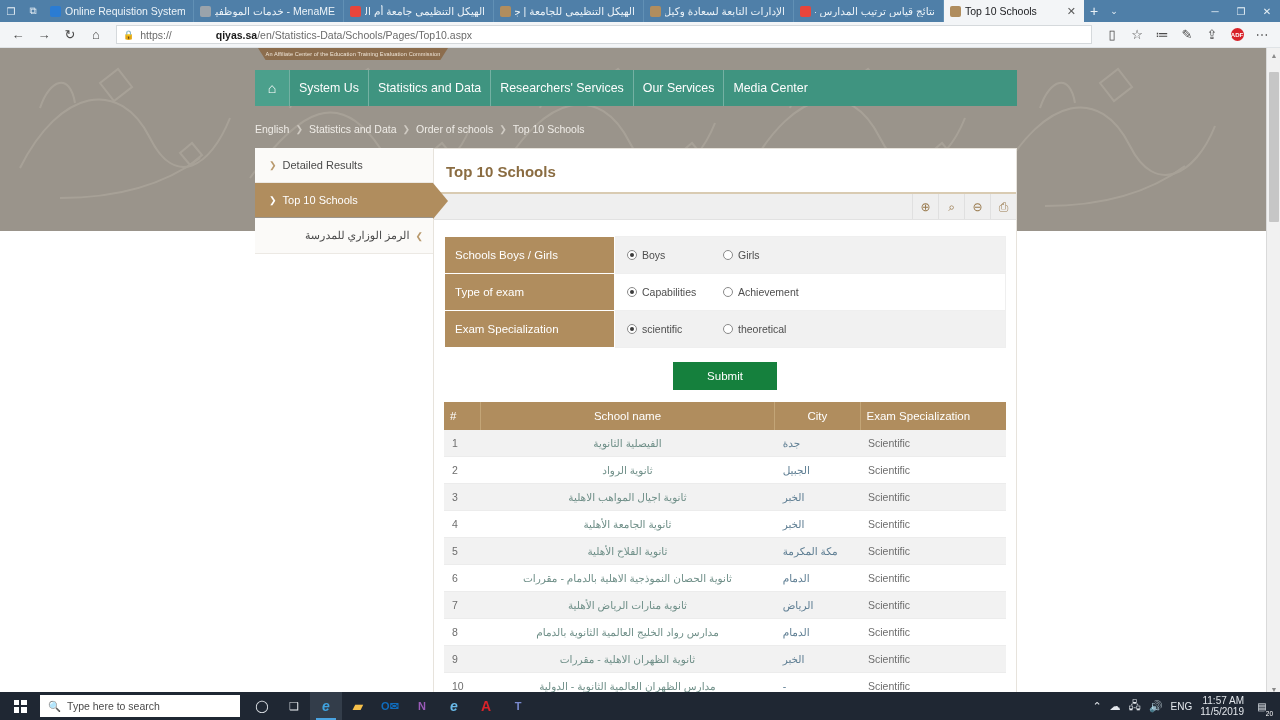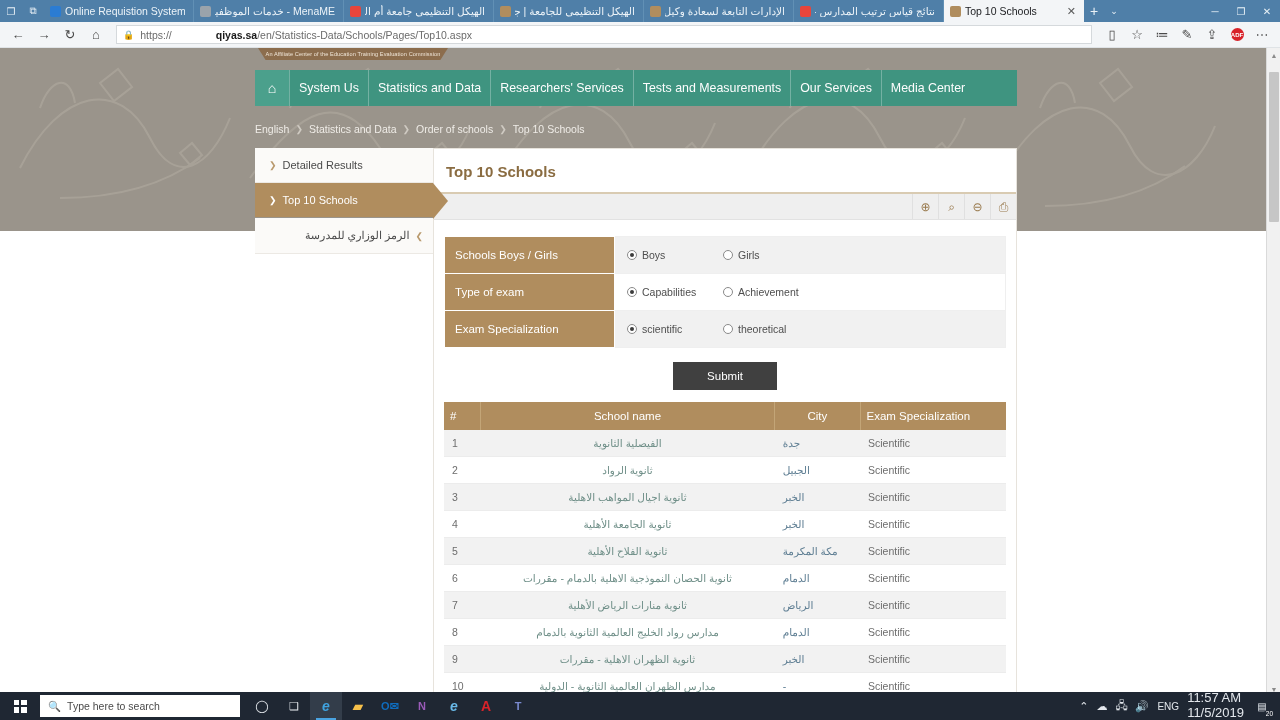--- a/index.html
+++ b/index.html
@@ -219,21 +219,21 @@
     border: 1px solid #8a8a8a; background: #fff;
     display: inline-block; position: relative; flex: 0 0 10px;
   }
   .rdo.on::after {
     content: ""; position: absolute; inset: 2px;
     background: #3c3c3c; border-radius: 50%;
   }
 
   .submit-wrap { text-align: center; padding: 14px 0 12px 0; }
   .submit-btn {
-    background: #404040; color: #fff; border: none;
+    background: #15803d; color: #fff; border: none;
     padding: 8px 34px; font-size: 11.5px;
     font-family: "Liberation Sans", sans-serif;
   }
 
   
   .restable { width: 100%; border-collapse: collapse; font-size: 10.5px; }
   .restable thead th {
     background: #b08d5e; color: #fff; font-weight: normal;
     font-size: 11.5px; padding: 8px 6px;
     border-right: 1px solid #c3a577;
@@ -300,21 +300,21 @@
   }
   .tb-ico.active { background: #333d4a; }
   .tb-ico.active::after {
     content: ""; position: absolute; bottom: 0; left: 6px; right: 6px;
     height: 2px; background: #4aa3e0;
   }
   .tray {
     margin-left: auto; display: flex; align-items: center;
     gap: 8px; padding-right: 8px; color: #e3e7ec; font-size: 10px;
   }
-  .tray .clock { text-align: left; line-height: 1.15; font-size: 13px; }
+  .tray .clock { text-align: right; line-height: 1.15; font-size: 10px; }
   .tray-ico { font-size: 11px; }
   .action-center {
     width: 20px; height: 18px; position: relative;
     display: flex; align-items: center; justify-content: center;
   }
   .ac-badge {
     position: absolute; bottom: -2px; right: -3px;
     background: #1f2733; color: #fff; font-size: 6.5px;
     border-radius: 7px; padding: 0 2px;
   }
@@ -426,21 +426,20 @@
     </div>
     <div class="hero-bottom-white"></div>
 
     <div class="affiliate">An Affiliate Center of the Education Training Evaluation Commission</div>
 
     <div class="navbar">
       <div class="nav-home">⌂</div>
       <div class="nav-item">System Us</div>
       <div class="nav-item">Statistics and Data</div>
       <div class="nav-item">Researchers' Services</div>
-      <div class="nav-item">Tests and Measurements</div>
       <div class="nav-item">Our Services</div>
       <div class="nav-item">Media Center</div>
     </div>
 
     <div class="breadcrumb">
       <span class="crumb">English</span>
       <span class="sep">❯</span>
       <span class="crumb">Statistics and Data</span>
       <span class="sep">❯</span>
       <span class="crumb">Order of schools</span>

